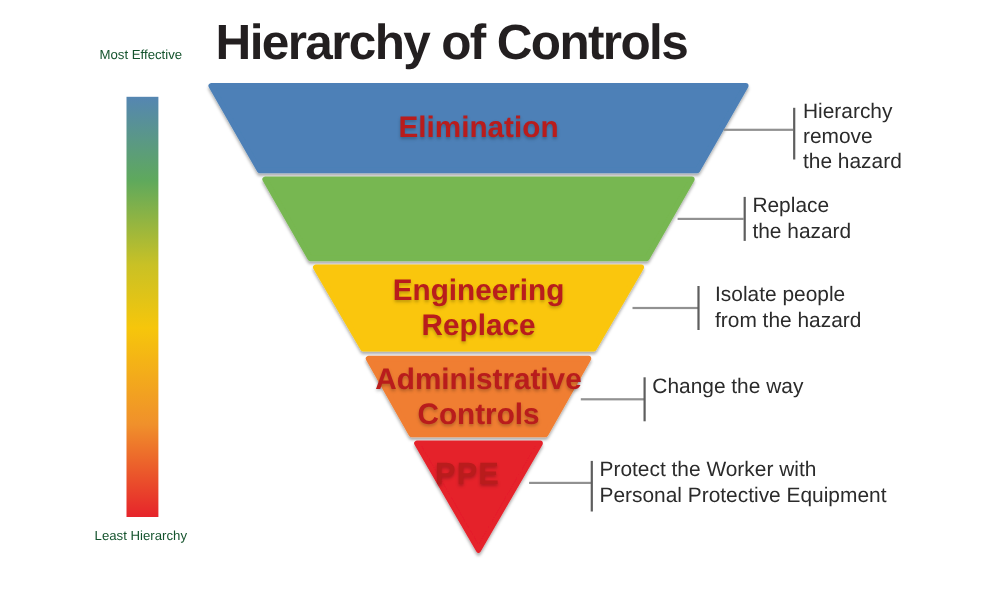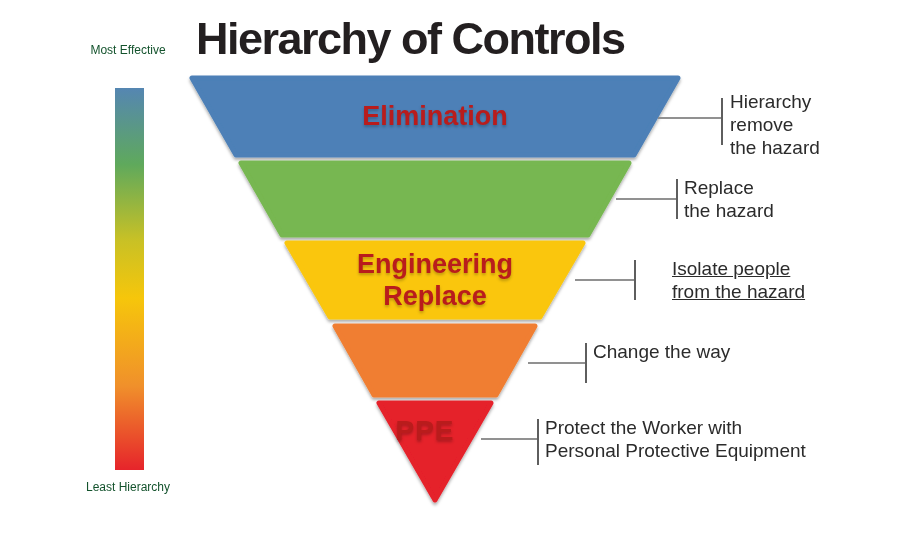--- a/index.html
+++ b/index.html
@@ -33,21 +33,21 @@
   .vtick{position:absolute;width:2px;background:#5e5e5e;}
   .ann-text{position:absolute;font-size:19px;line-height:23px;color:#2b2b2b;white-space:nowrap;}
   #ann-0-line{left:658px;top:117px;width:63px;}
   #ann-0-tick{left:721px;top:98px;height:47px;}
   #ann-0-text{left:730px;top:90px;}
   #ann-1-line{left:616px;top:198px;width:60px;}
   #ann-1-tick{left:676px;top:179px;height:40px;}
   #ann-1-text{left:684px;top:176px;}
   #ann-2-line{left:575px;top:279px;width:60px;}
   #ann-2-tick{left:634px;top:260px;height:40px;}
-  #ann-2-text{left:672px;top:257px;text-decoration:underline;}
+  #ann-2-text{left:650px;top:257px;}
   #ann-3-line{left:528px;top:362px;width:58px;}
   #ann-3-tick{left:585px;top:343px;height:40px;}
   #ann-3-text{left:593px;top:340px;}
   #ann-4-line{left:481px;top:438px;width:57px;}
   #ann-4-tick{left:537px;top:419px;height:46px;}
   #ann-4-text{left:545px;top:416px;}
 </style>
 </head>
 <body>
 
@@ -87,20 +87,21 @@
     <g filter="url(#ds)" fill="#F07E31">
       <polygon class="band" points="335,326 535,326 496,395 374,395" stroke="#F07E31"></polygon>
     </g>
     <g filter="url(#ds)" fill="#E5202B">
       <polygon class="band" points="379,403 491,403 435,500" stroke="#E5202B"></polygon>
     </g>
   </svg>
 
   <div id="lbl-0" class="band-label">Elimination</div>
   <div id="lbl-2" class="band-label">Engineering Replace</div>
+  <div id="lbl-3" class="band-label">Administrative Controls</div>
   <div id="lbl-4" class="band-label">PPE</div>
 
   <div>
 
     <div id="ann-0-line" class="hline"></div>
     <div id="ann-0-tick" class="vtick"></div>
     <div id="ann-0-text" class="ann-text">
       <div>Hierarchy</div>
       <div>remove</div>
       <div>the hazard</div>

